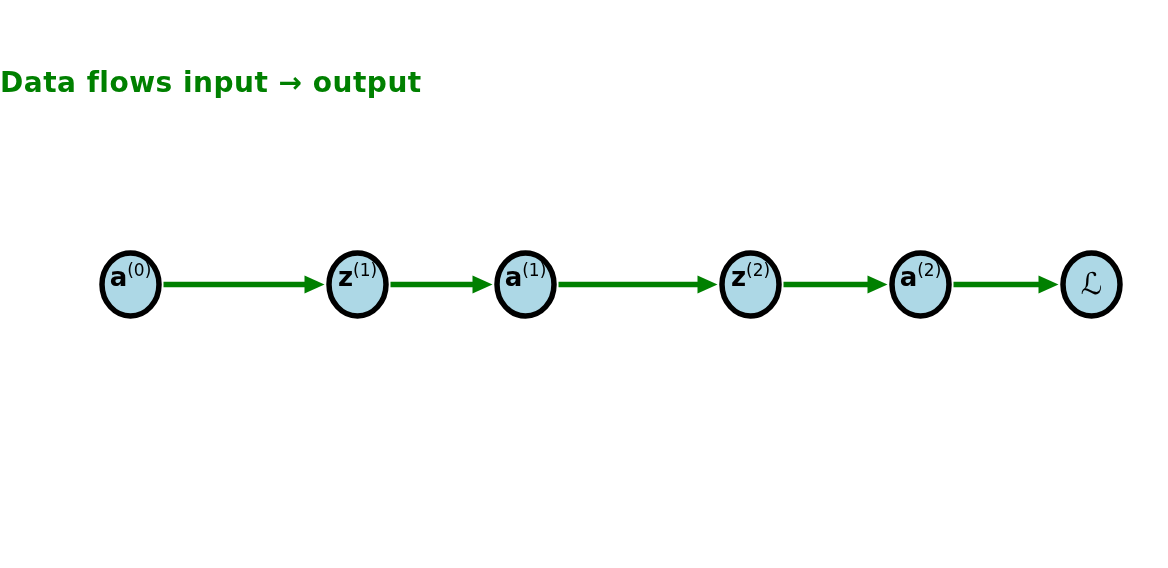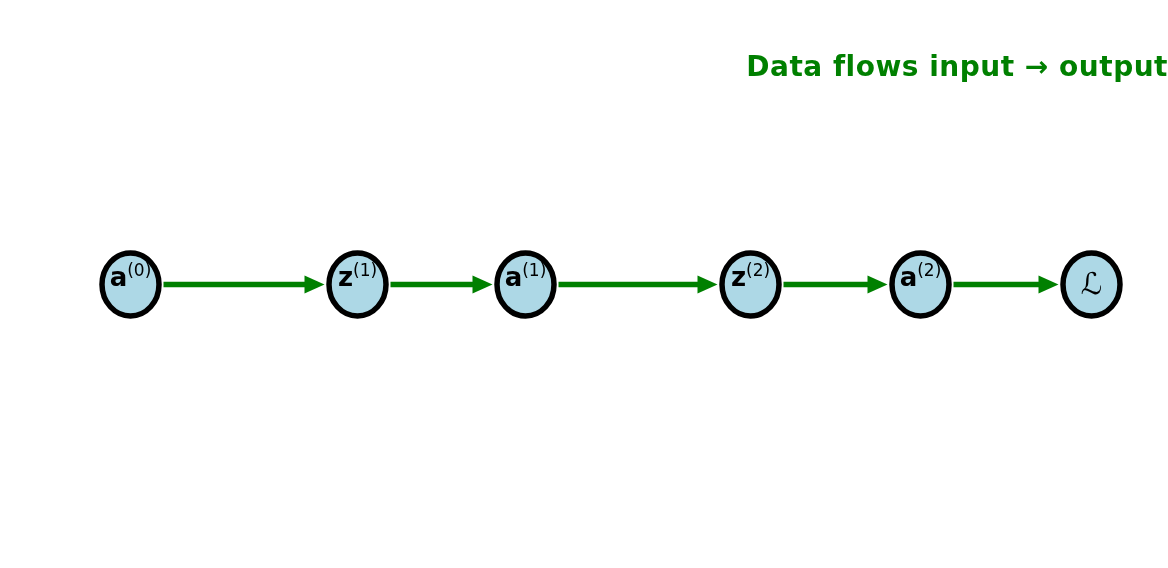--- a/index.html
+++ b/index.html
@@ -10,24 +10,24 @@
   }
   .stage {
     position: relative;
     width: 1168px;
     height: 568px;
     background: #ffffff;
     overflow: hidden;
   }
   .figure-title {
     position: absolute;
-    top: 50px;
+    top: 66px;
     left: 0;
     width: 100%;
-    text-align: right;
+    text-align: left;
     font-size: 28px;
     font-weight: bold;
     letter-spacing: 0.5px;
   }
   svg.diagram {
     position: absolute;
     top: 0;
     left: 0;
   }
 </style>

